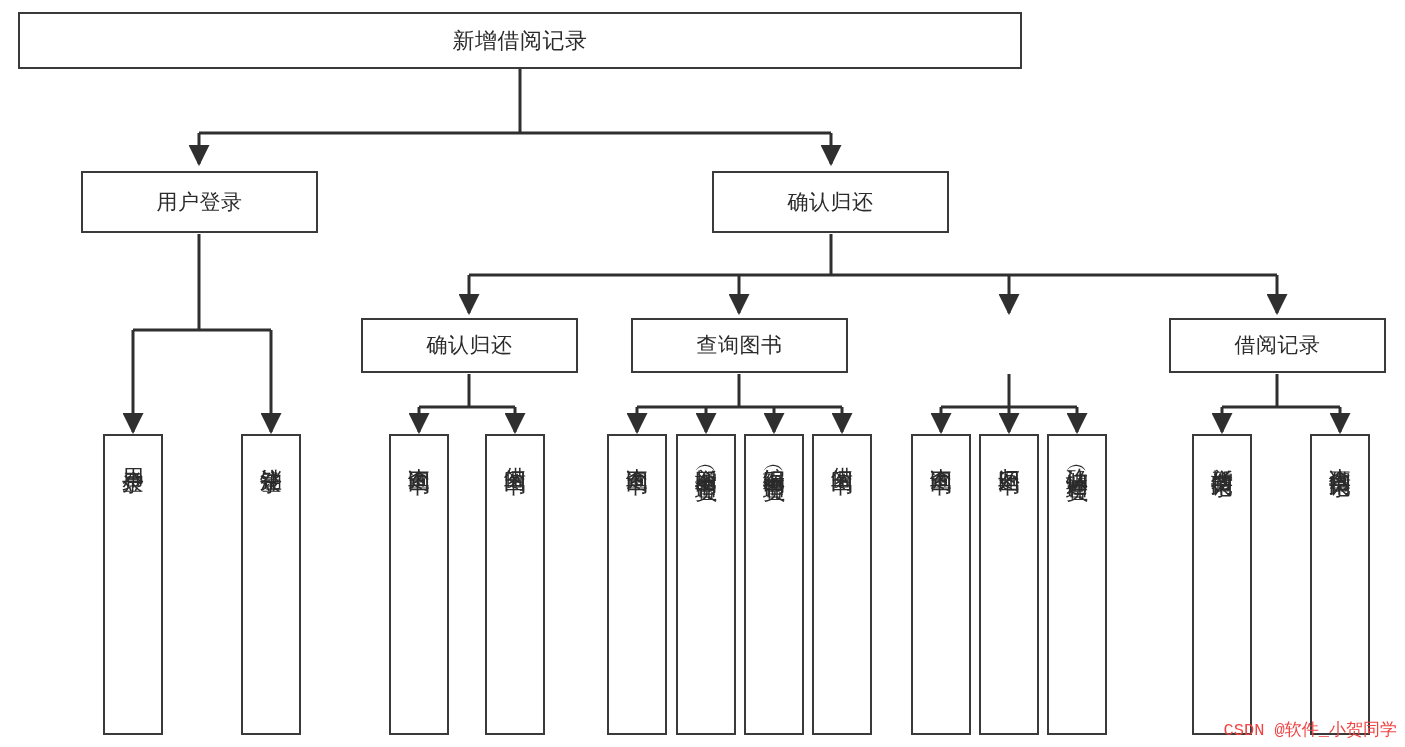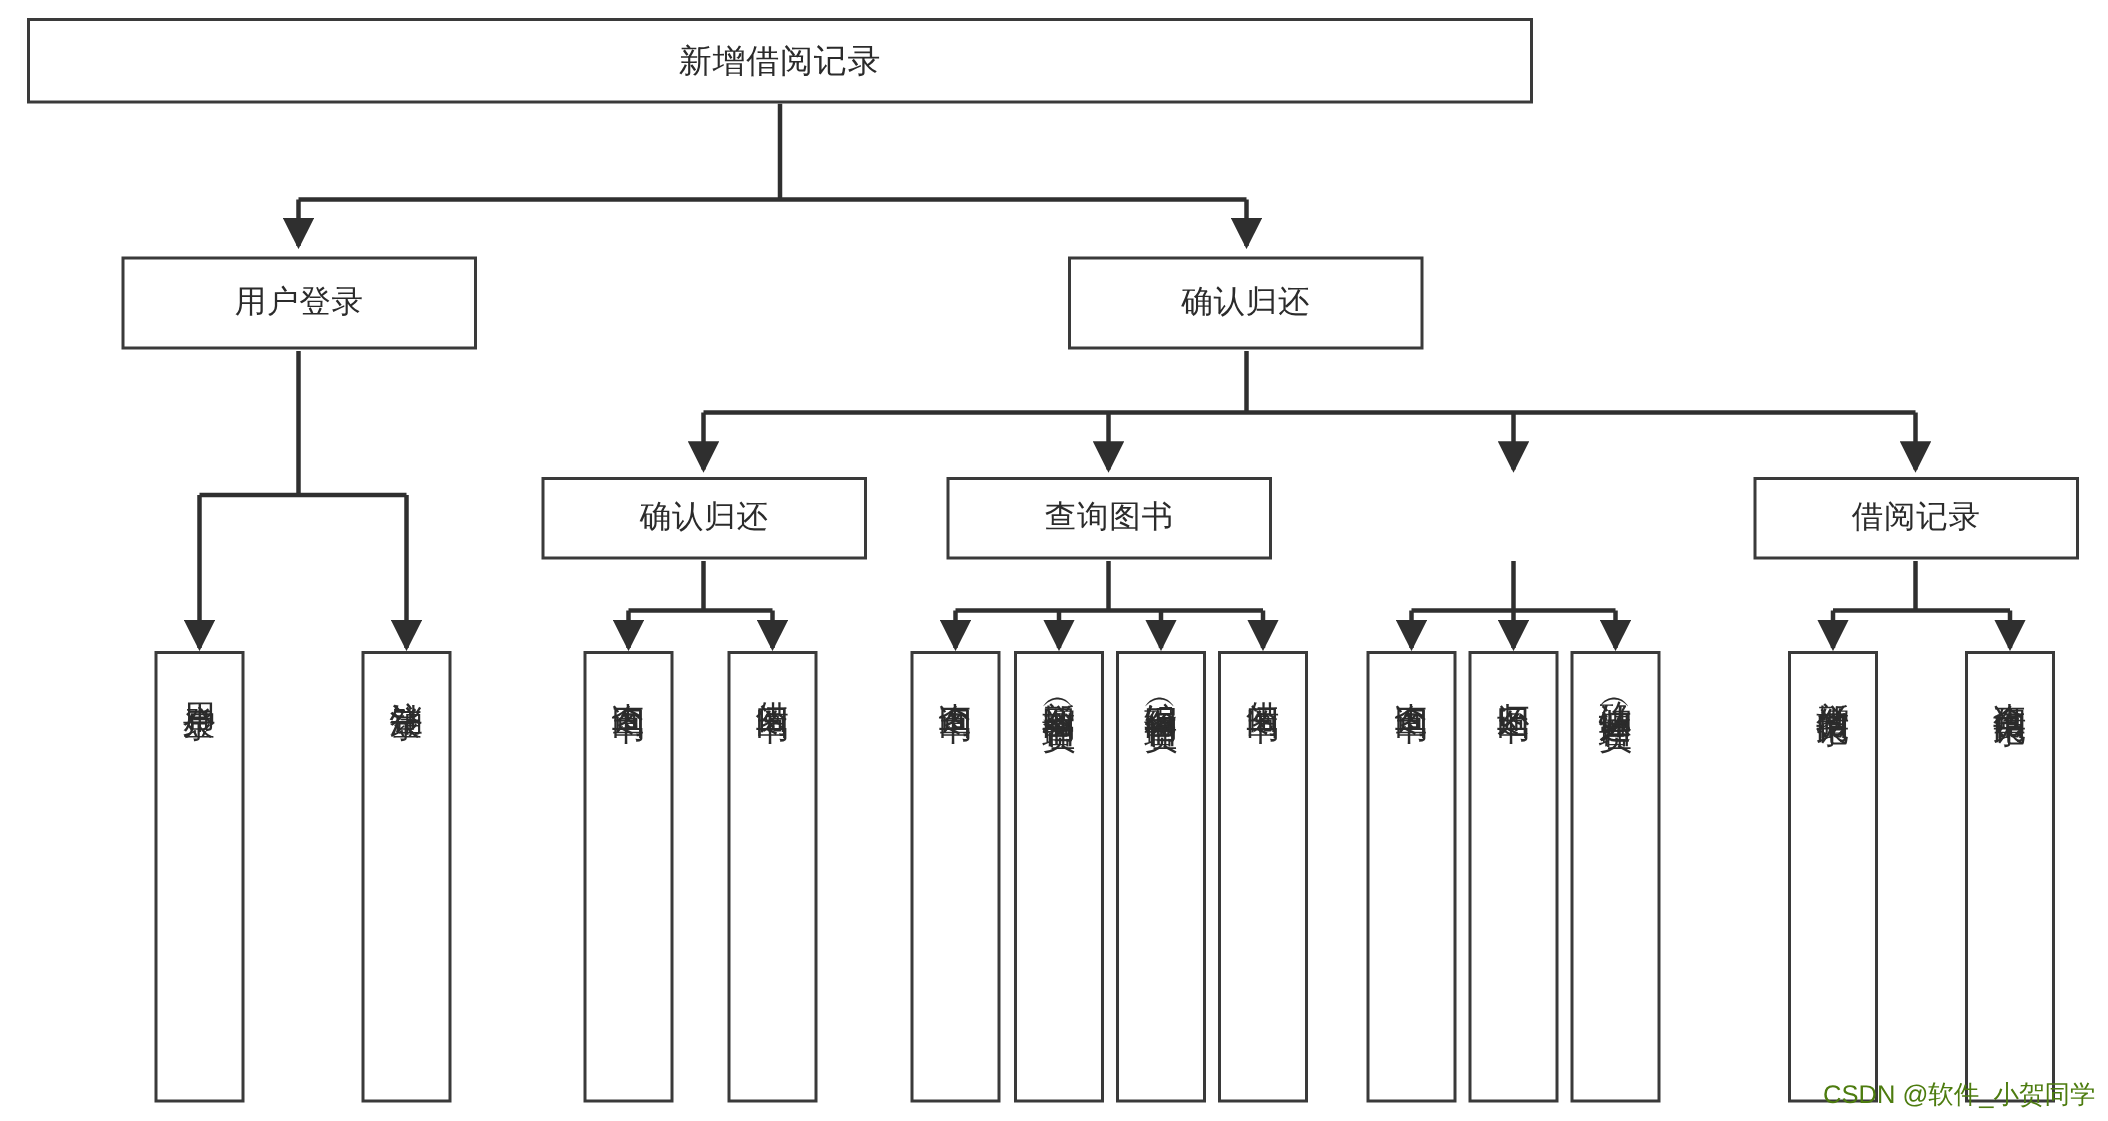--- a/index.html
+++ b/index.html
@@ -61,24 +61,24 @@
     letter-spacing: 2px;
     white-space: normal;
     max-height: 268px;
   }
   .v-node.tall .lbl { max-height: 286px; }
   .watermark {
     position: absolute;
     right: 8px;
     bottom: 6px;
     font-size: 17px;
-    color: #4d7c0f;
+    color: #ef4444;
     white-space: nowrap;
     z-index: 3;
-    font-family: Liberation Sans, sans-serif;
+    font-family: Liberation Mono, monospace;
   }
 </style>
 </head>
 <body>
 
 <div id="canvas">
 
   <svg id="wires" viewBox="0 0 1405 747" xmlns="http://www.w3.org/2000/svg">
     <defs>
       <marker id="arrow" viewBox="0 0 10 10" refX="9" refY="5" markerWidth="7" markerHeight="7" orient="auto-start-reverse">

